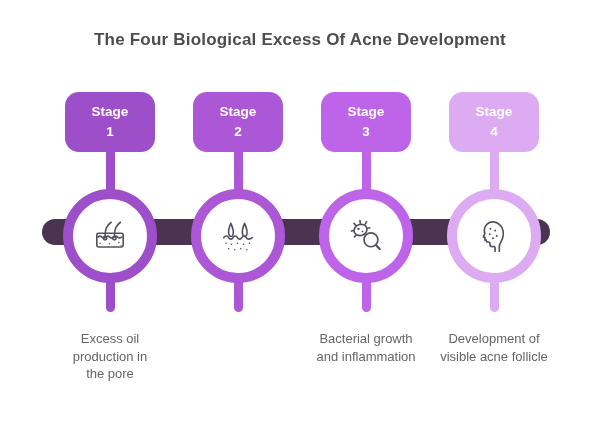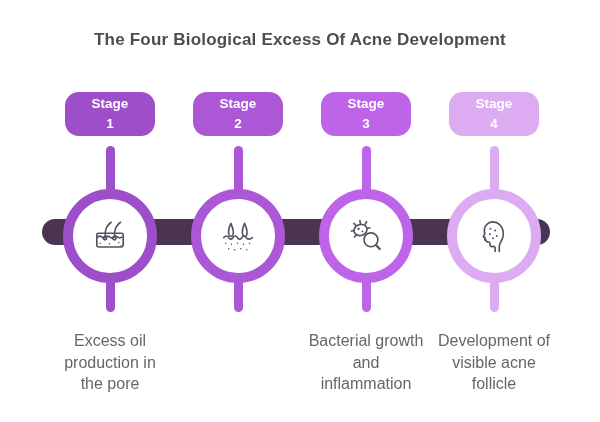--- a/index.html
+++ b/index.html
@@ -40,21 +40,21 @@
   }
   .col-1 { left: 46px; }
   .col-2 { left: 174px; }
   .col-3 { left: 302px; }
   .col-4 { left: 430px; }
   .badge {
     position: absolute;
     left: 19px;
     top: 92px;
     width: 90px;
-    height: 44px;
+    height: 60px;
     border-radius: 14px;
     color: #ffffff;
     text-align: center;
     font-weight: bold;
     font-size: 13.5px;
     line-height: 1.45;
     display: flex;
     flex-direction: column;
     justify-content: center;
     z-index: 2;
@@ -92,21 +92,21 @@
     z-index: 3;
   }
   .desc {
     position: absolute;
     top: 330px;
     left: 0;
     width: 128px;
     display: flex;
     justify-content: center;
     text-align: center;
-    font-size: 16px;
+    font-size: 13px;
     line-height: 1.35;
     color: #666666;
   }
   .desc span { display: inline-block; max-width: 118px; }
   .col-1 .desc span { max-width: 94px; }
   .icon svg { display: block; }
 </style>
 </head>
 <body>
 

